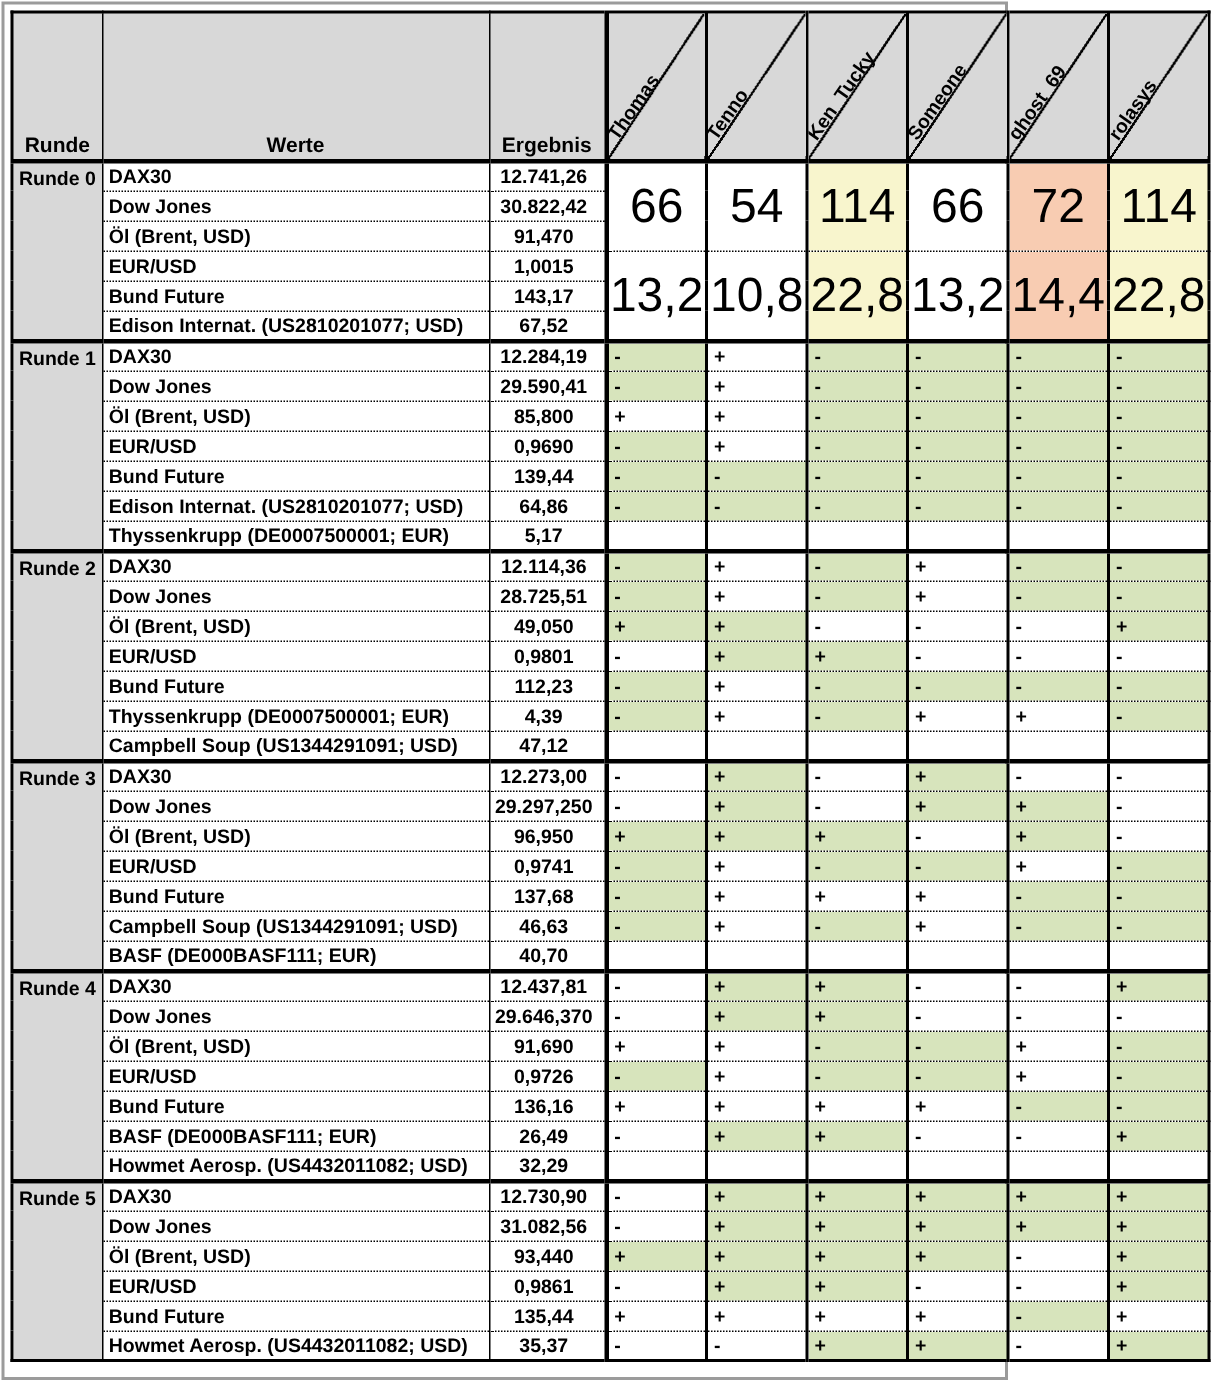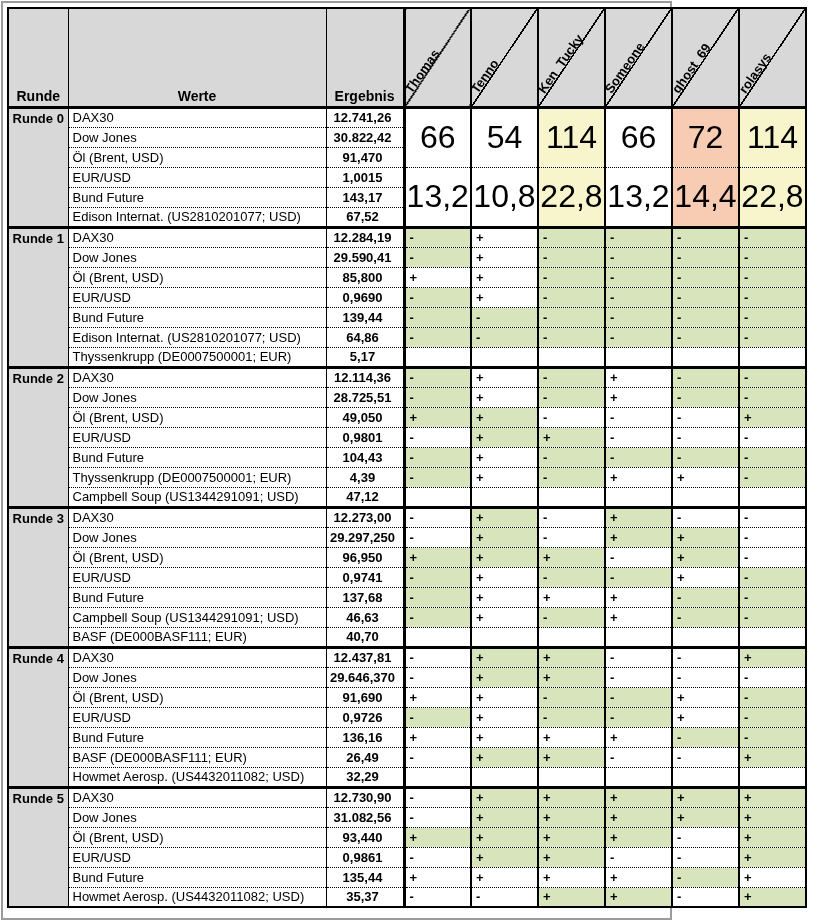--- a/index.html
+++ b/index.html
@@ -76,21 +76,21 @@
   tr.sec > td { border-top: 3px solid var(--grid, #000); }
 
   td.rlabel {
     background: var(--header-bg, #d8d8d8);
     font-weight: bold;
     text-align: center;
     vertical-align: top;
     padding-top: 2px;
     margin-top: 48px;
   }
-  td.asset  { font-weight: normal; text-align: left;  padding-left: 4px; margin-left: 21px; }
+  td.asset  { font-weight: bold; text-align: left;  padding-left: 4px; margin-left: 21px; }
   td.result { font-weight: bold; text-align: center; padding-right: 4px; }
   td.mark   { font-weight: bold; text-align: left;  padding-left: 4px;
               border-left: 2px solid var(--grid, #000); }
   td.big    { font-size: 32px; font-weight: normal; text-align: center;
               vertical-align: middle; border-left: 2px solid var(--grid, #000); }
   .pfirst   { border-left: 3px solid var(--grid, #000) !important; }
 
   .bg-green  { background: var(--green,  #d7e4bc) !important; }
   .bg-yellow { background: var(--yellow, #f8f5cd) !important; }
   .bg-salmon { background: var(--salmon, #f8ccb2) !important; }
@@ -283,21 +283,21 @@
           <td class="result">0,9801</td>
           <td class="mark pfirst">-</td>
           <td class="mark bg-green">+</td>
           <td class="mark bg-green">+</td>
           <td class="mark">-</td>
           <td class="mark">-</td>
           <td class="mark">-</td>
         </tr>
         <tr>
           <td class="asset">Bund Future</td>
-          <td class="result">104,43</td>
+          <td class="result">112,23</td>
           <td class="mark bg-green pfirst">-</td>
           <td class="mark">+</td>
           <td class="mark bg-green">-</td>
           <td class="mark bg-green">-</td>
           <td class="mark bg-green">-</td>
           <td class="mark bg-green">-</td>
         </tr>
         <tr>
           <td class="asset">Thyssenkrupp (DE0007500001; EUR)</td>
           <td class="result">4,39</td>

